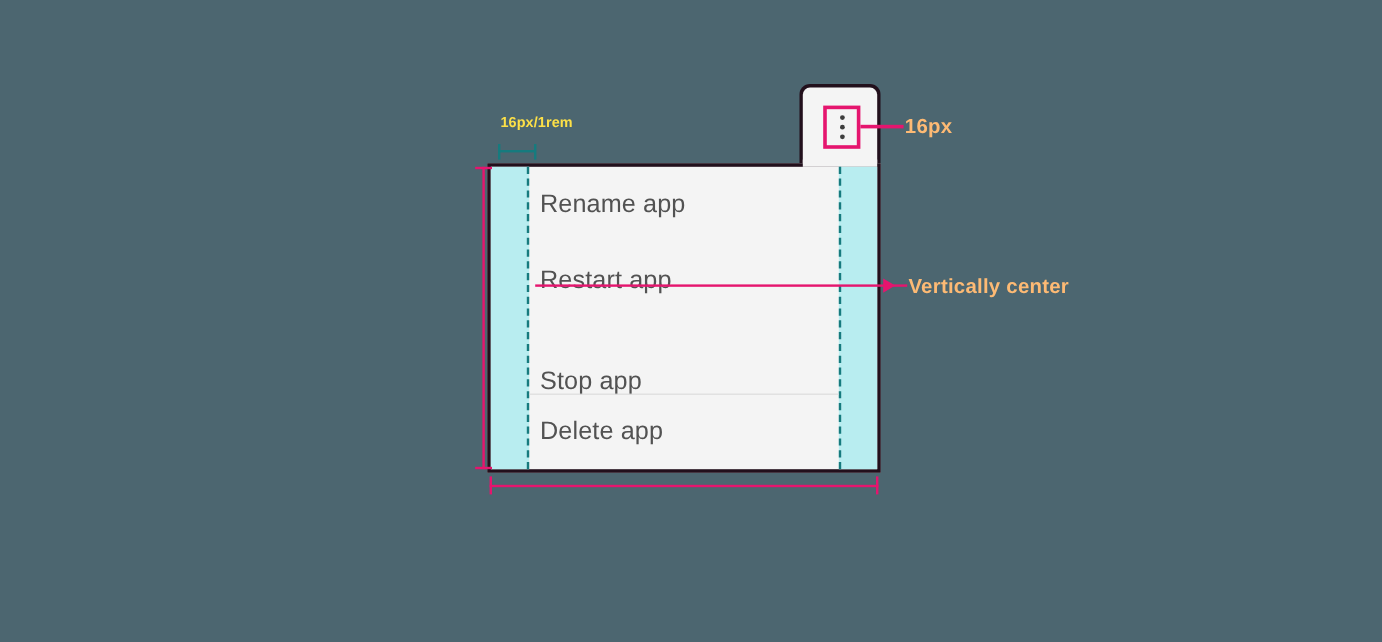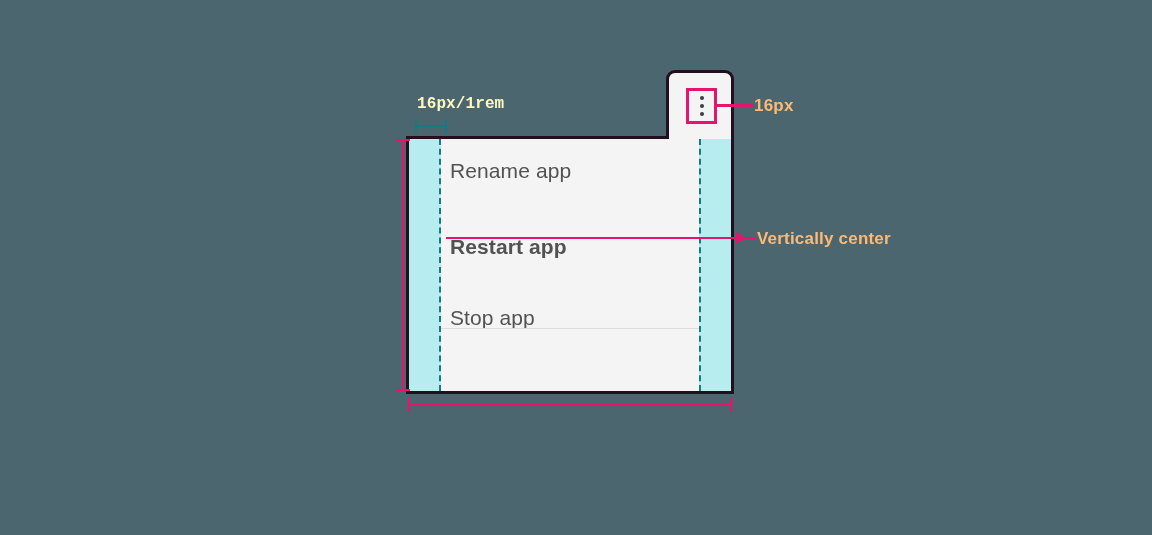--- a/index.html
+++ b/index.html
@@ -126,21 +126,21 @@
   .menu-item .label {
     position: relative;
     margin-left: 41px;
     font-size: 21px;
     color: #525252;
     line-height: 1;
     white-space: nowrap;
     letter-spacing: 0.1px;
   }
   .menu-item.i0 { top: 0px; }
-  .menu-item.i1 { top: 76px; font-weight: bold; }
+  .menu-item.i1 { top: 63px; }
   .menu-item.i2 { top: 126px; align-items: flex-end; }
   .menu-item.i3 { top: 189px; }
 
   .menu-divider {
     position: absolute;
     left: 441px;
     top: 328px;
     width: 258px;
     height: 1px;
     background: #dcdcdc;
@@ -230,28 +230,27 @@
     top: 96px;
   }
   .label-vcenter {
     left: 757px;
     top: 229px;
   }
 
   
   .teal-text {
     position: absolute;
-    color: #fef9c3;
-    font-size: 16px;
+    color: #fde047;
+    font-size: 12px;
     font-weight: bold;
     white-space: nowrap;
     left: 417px;
     top: 95px;
     letter-spacing: 0.1px;
-    font-family: Liberation Mono, monospace;
   }
   .teal-dim {
     position: absolute;
     left: 414px;
     top: 120px;
     width: 34px;
     height: 13px;
   }
   .teal-dim .bar {
     position: absolute;
@@ -287,20 +286,23 @@
   <div class="menu-items">
     <div class="menu-item i0">
       <span class="label">Rename app</span>
     </div>
     <div class="menu-item i1">
       <span class="label">Restart app</span>
     </div>
     <div class="menu-item i2">
       <span class="label">Stop app</span>
     </div>
+    <div class="menu-item i3">
+      <span class="label">Delete app</span>
+    </div>
   </div>
   <div class="menu-divider"></div>
 
   <div class="icon-highlight">
     <span class="overflow-icon">
       <i></i>
         <i></i>
         <i></i>
     </span>
   </div>

